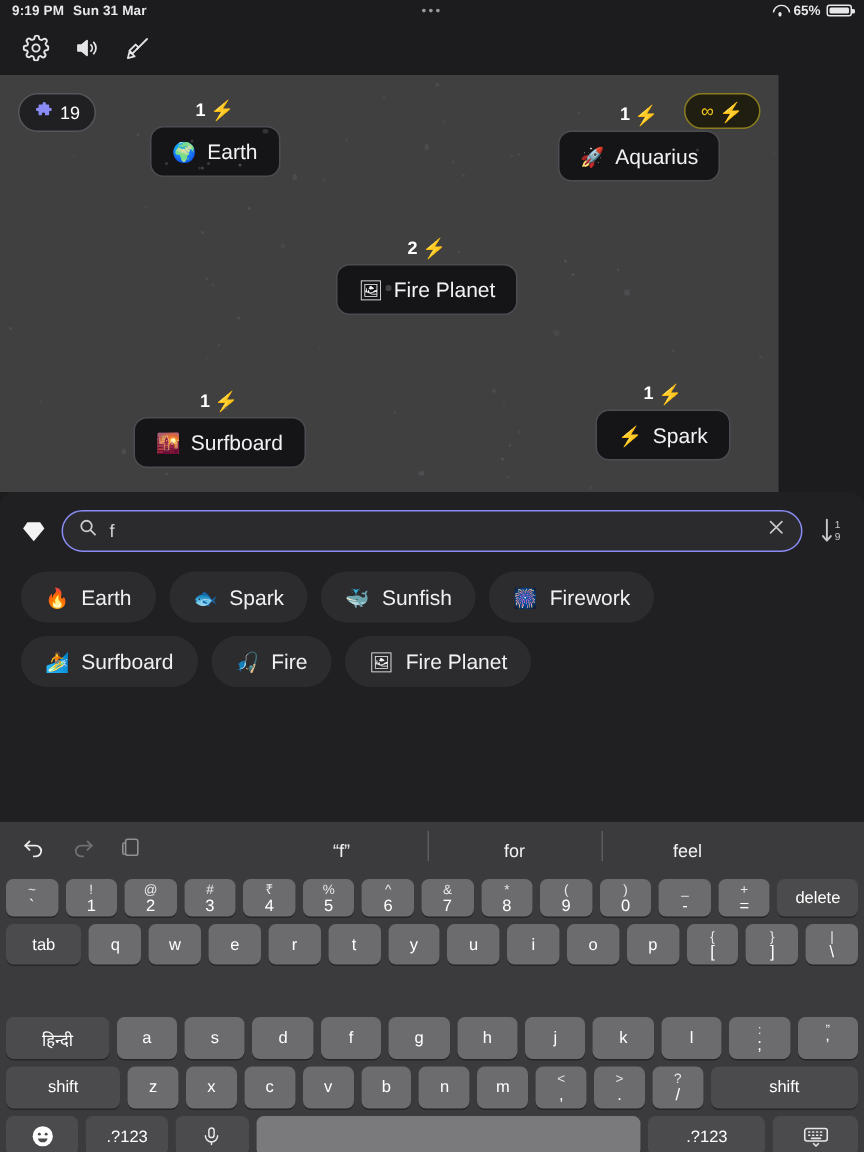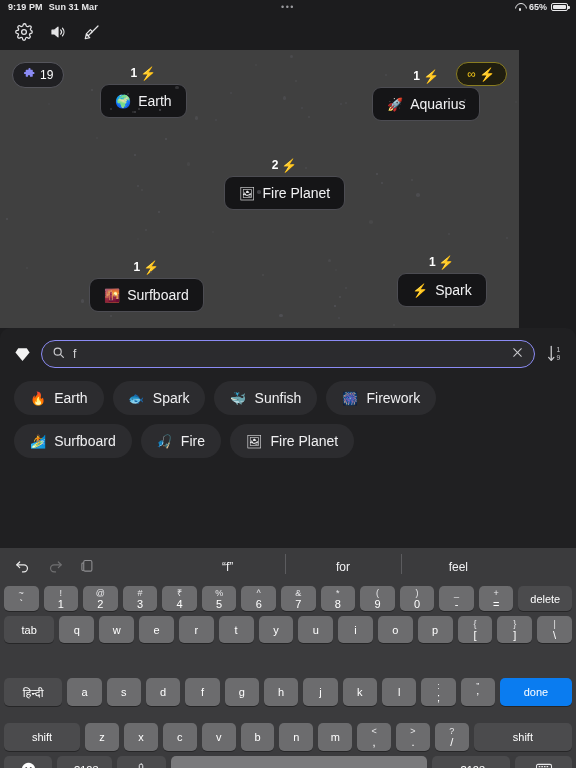--- a/index.html
+++ b/index.html
@@ -124,21 +124,21 @@
     box-shadow:0 1px 0 rgba(0,0,0,.35);
   }
   .key.dark { background:#4b4b4d; }
   .key.blue { background:#0a7cf0; }
   .key .sup { font-size:9px; color:#e8e8ea; line-height:10px; }
   .key .sub { font-size:11px; line-height:12px; }
   .key .lbl { font-size:11px; }
   .r1 { height:30px; }
   .r2 { height:32px; }
   .r3 { height:33px;margin-top:30px; }
-  .r4 { height:33px;margin-top:12px; }
+  .r4 { height:33px; }
   .r5 { height:32px; }
 </style>
 </head>
 <body>
 
 <div class="statusbar">
   <div class="sb-left">
     <span>9:19 PM</span>
     <span>Sun 31 Mar</span>
   </div>
@@ -529,23 +529,20 @@
         <span class="lbl">l</span>
       </div>
       <div class="key" style="flex: 1 1 0%;">
         <span class="sup">:</span>
         <span class="sub">;</span>
       </div>
       <div class="key" style="flex: 1 1 0%;">
         <span class="sup">”</span>
         <span class="sub">’</span>
       </div>
-      <div class="key blue" style="flex: 2.1 1 0%;">
-        <span class="lbl">done</span>
-      </div>
     </div>
   <div class="krow r4" id="kb-row4">
       <div class="key dark" style="flex: 2.25 1 0%;">
         <span class="lbl">shift</span>
       </div>
       <div class="key" style="flex: 1 1 0%;">
         <span class="lbl">z</span>
       </div>
       <div class="key" style="flex: 1 1 0%;">
         <span class="lbl">x</span>

